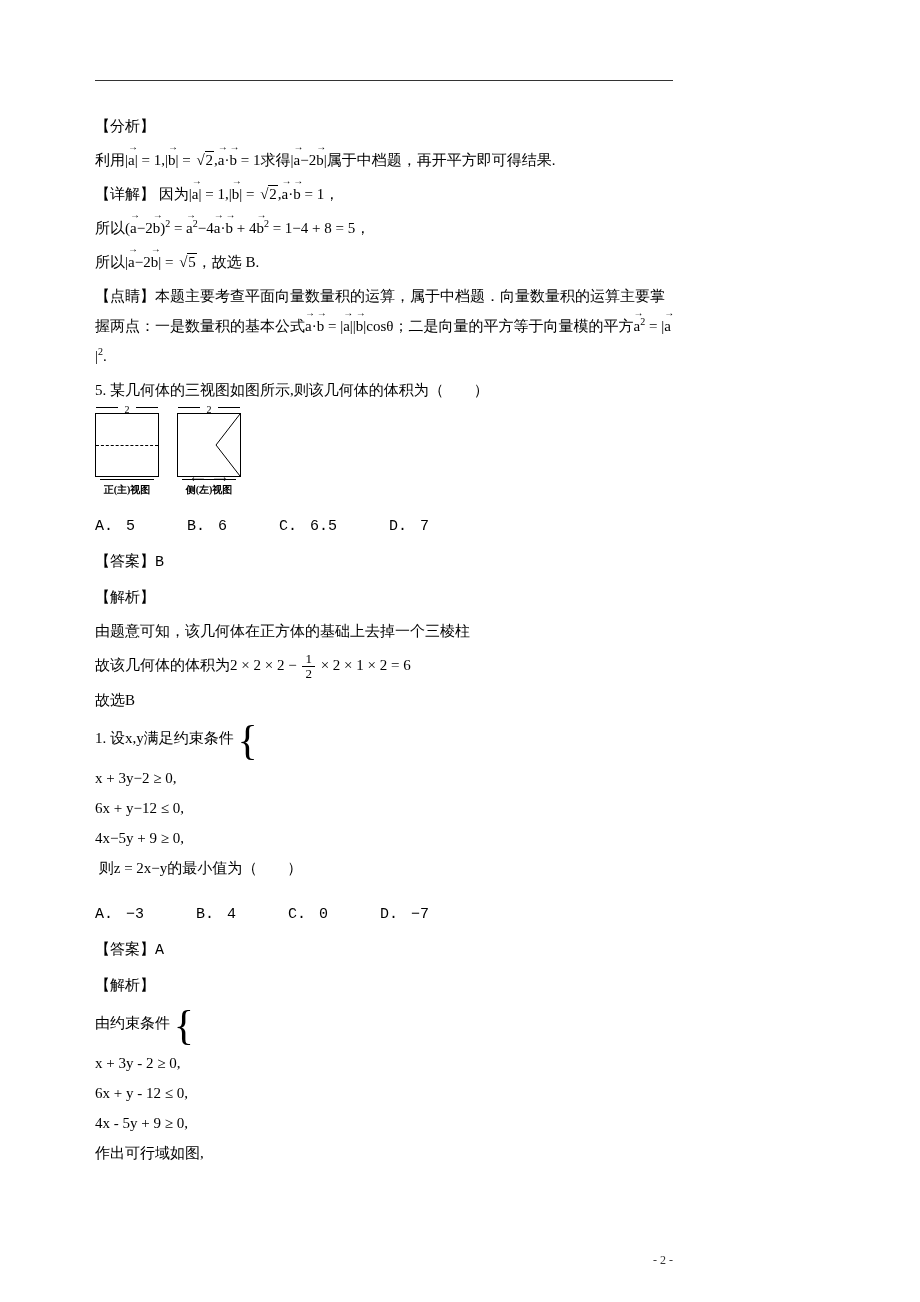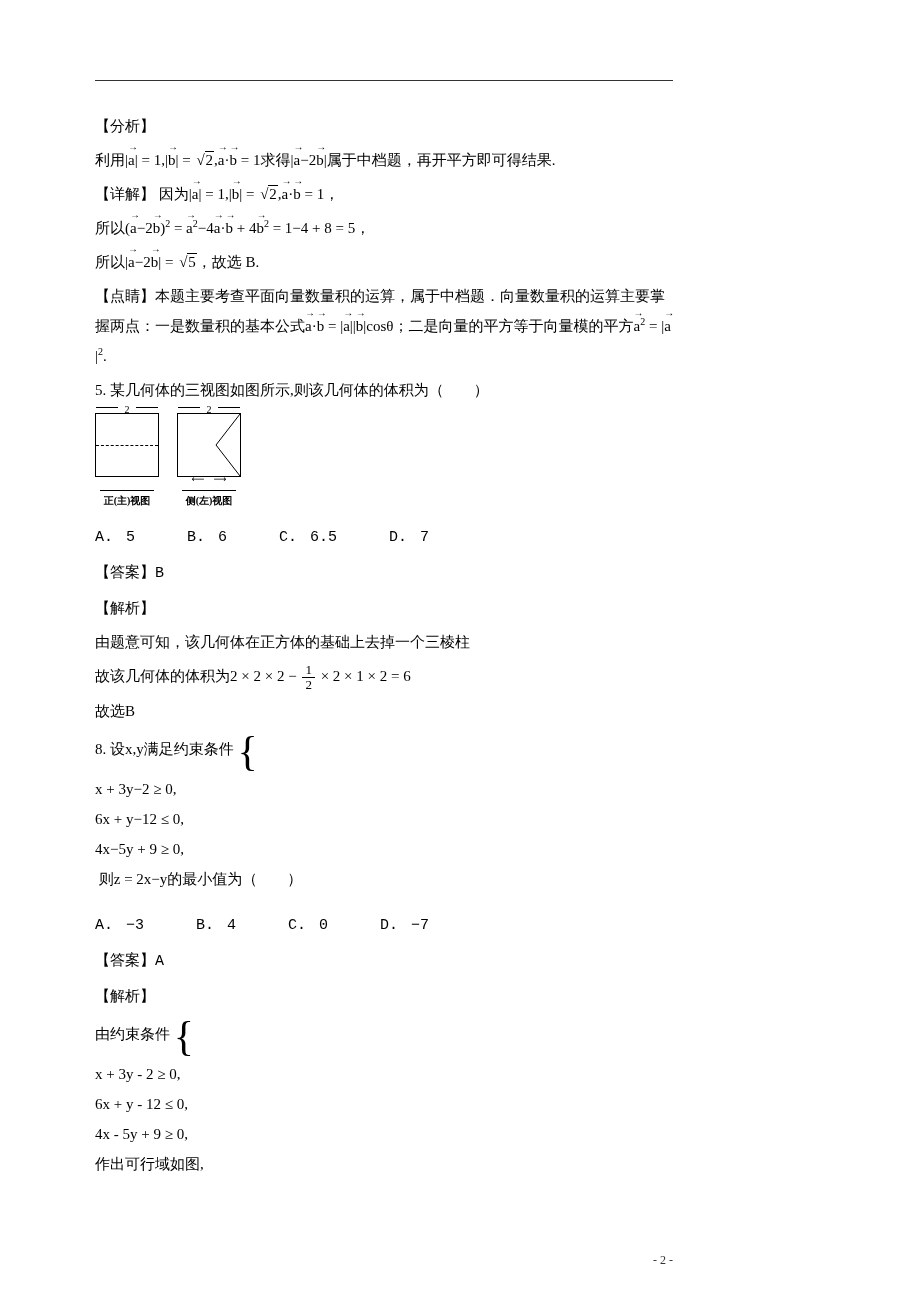--- a/index.html
+++ b/index.html
@@ -136,21 +136,21 @@
     position: absolute;
     top: 7px;
     width: 22px;
     border-top: 1px solid #000;
   }
   .dim-top::before { left: 0; }
   .dim-top::after { right: 0; }
   .view-label {
     font-size: 10px;
     font-weight: bold;
-    margin-top: 13px;
+    margin-top: 2px;
     border-top: 1px solid #000;
     display: inline-block;
     padding: 0 4px;
   }
   .side-arrow {
     position: absolute;
     bottom: -12px;
     left: 0; right: 0;
     font-size: 9px;
     text-align: center;
@@ -240,21 +240,21 @@
   <p class="line">由题意可知，该几何体在正方体的基础上去掉一个三棱柱</p>
   <p class="line">
     <span>故该几何体的体积为</span><span>2 × 2 × 2 −</span>
     <span class="frac"><span class="num">1</span><span class="den">2</span></span>
     <span>× 2 × 1 × 2 = 6</span>
   </p>
   <p class="line">故选B</p>
 
   
   <p class="line">
-    <span>8. 设x,y满足约束条件</span>
+    <span>1. 设x,y满足约束条件</span>
     <span class="brace-group">
       <span class="brace">{</span>
       <span class="brace-content">
         </span>
       </span></p><div>x + 3y−2 ≥ 0,</div>
         <div>6x + y−12 ≤ 0,</div>
         <div>4x−5y + 9 ≥ 0,</div>
       
     
     &nbsp;<span>则z = 2x−y的最小值为（　　）</span>

